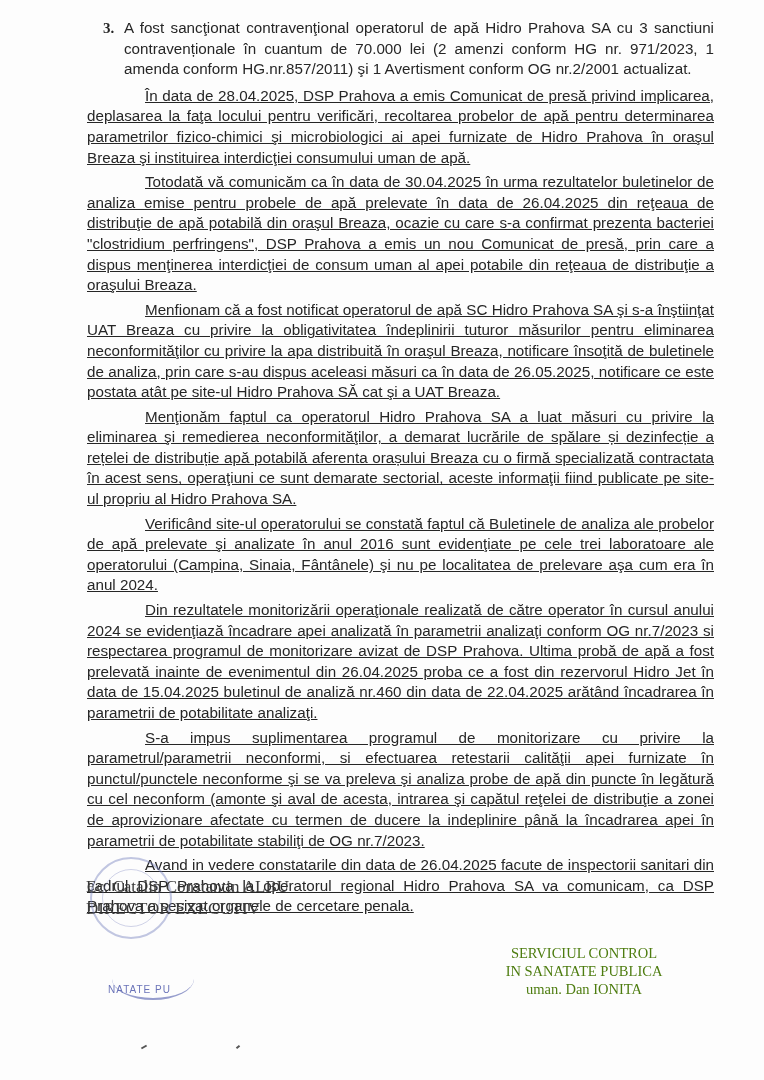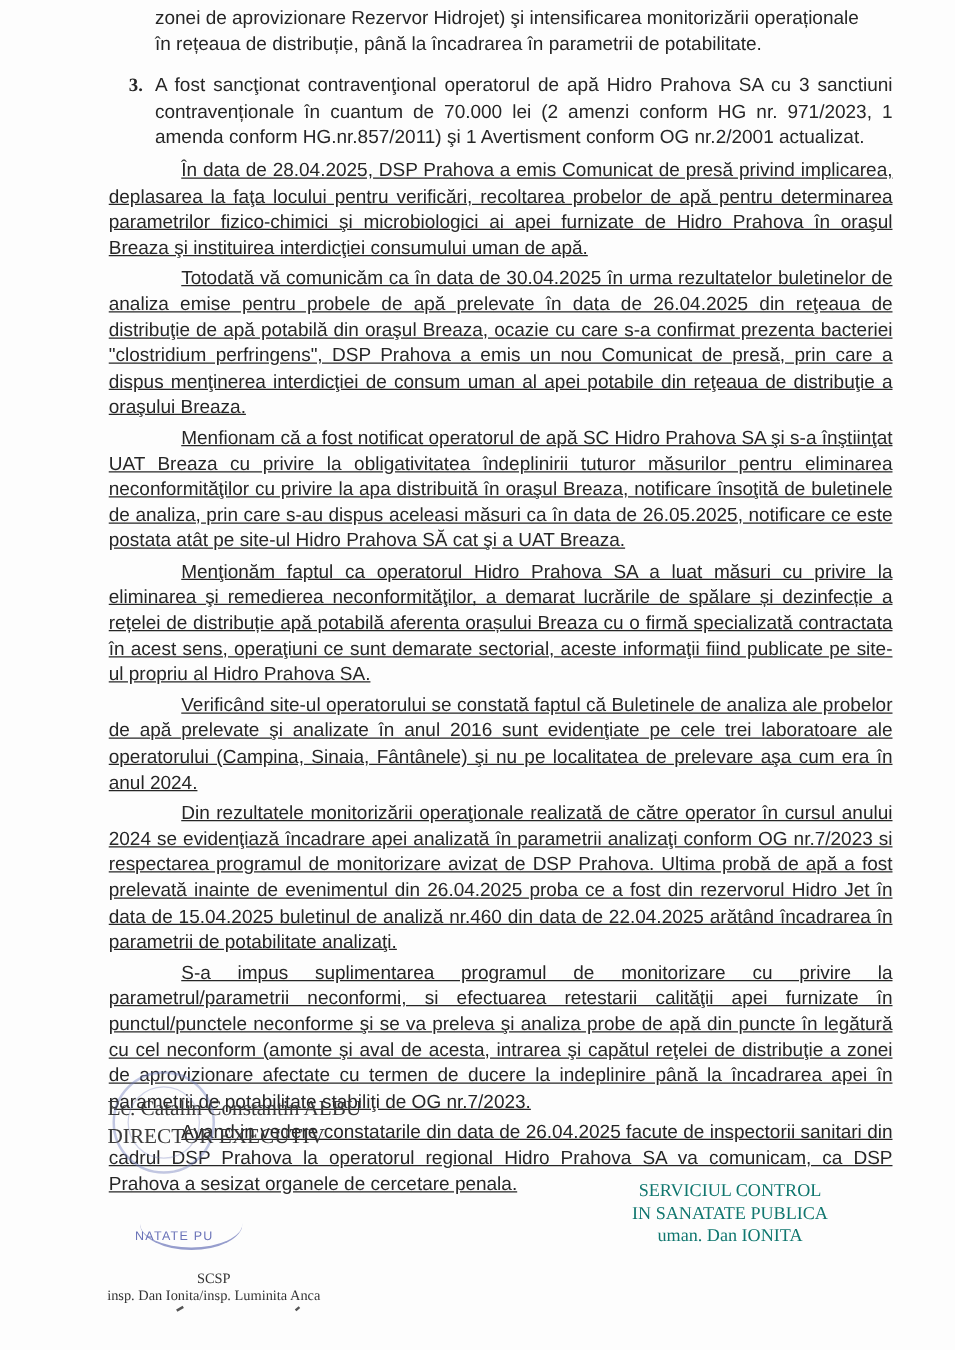--- a/index.html
+++ b/index.html
@@ -17,21 +17,21 @@
     .list-num { position: absolute; left: 16px; top: 0; font-family: "Liberation Serif", serif; font-weight: bold; font-size: 15px; }
     .cont { padding-left: 37px; }
     .para { text-indent: 58px; margin: 0 0 4px 0; text-align: justify; text-align-last: left; text-decoration: underline; }
     .para.first { text-indent: 16px; }
     .director {
       position: absolute; left: 86px; top: 876px; font-family: "Liberation Serif", serif;
       font-size: 17px; line-height: 22px; color: #3a3a3a;
     }
     .service {
       position: absolute; left: 494px; top: 944px; width: 180px; text-align: center;
-      font-family: "Liberation Serif", serif; font-size: 14.5px; line-height: 18px; color: #0f766e;
+      font-family: "Liberation Serif", serif; font-size: 14.5px; line-height: 18px; color: #4d7c0f;
     }
     .scsp {
       position: absolute; left: 76px; top: 1016px; width: 190px; text-align: center;
       font-family: "Liberation Serif", serif; font-size: 11.5px; line-height: 14px; color: #333;
     }
     .stamp-big {
       position: absolute; left: 90px; top: 857px; width: 78px; height: 78px;
       border: 2px solid rgba(120,130,190,0.45); border-radius: 50%;
     }
     .stamp-big::after {
@@ -49,24 +49,20 @@
     }
     .stamp-arc .txt { position: absolute; left: 0; right: 0; top: 2px; }
     .sig-mark { position: absolute; height: 2px; background: #555; }
   </style>
 </head>
 <body>
 
 <div class="page">
 
   <div class="body-text">
-    <div class="cont">
-      <span class="line">zonei de aprovizionare Rezervor Hidrojet) şi intensificarea monitorizării operaționale</span>
-      <span class="line">în rețeaua de distribuție, până la încadrarea în parametrii de potabilitate.</span>
-    </div>
 
     <div class="list-item" style="margin-bottom:6px;">
       <span class="list-num">3.</span>
       <span style="display:block;text-align:justify;margin-top:13px;">A fost sancţionat contravenţional operatorul de apă Hidro Prahova SA cu 3 sanctiuni contravenționale în cuantum de 70.000 lei (2 amenzi conform HG nr. 971/2023, 1 amenda conform HG.nr.857/2011) şi 1 Avertisment conform OG nr.2/2001 actualizat.</span>
     </div>
 
     <p class="para first" style="text-indent:58px;">În data de 28.04.2025, DSP Prahova a emis Comunicat de presă privind implicarea, deplasarea la faţa locului pentru verificări, recoltarea probelor de apă pentru determinarea parametrilor fizico-chimici şi microbiologici ai apei furnizate de Hidro Prahova în oraşul Breaza şi instituirea interdicţiei consumului uman de apă.</p>
     <p class="para">Totodată vă comunicăm ca în data de 30.04.2025 în urma rezultatelor buletinelor de analiza emise pentru probele de apă prelevate în data de 26.04.2025 din reţeaua de distribuţie de apă potabilă din oraşul Breaza, ocazie cu care s-a confirmat prezenta bacteriei "clostridium perfringens", DSP Prahova a emis un nou Comunicat de presă, prin care a dispus menţinerea interdicţiei de consum uman al apei potabile din reţeaua de distribuţie a oraşului Breaza.</p>
     <p class="para">Menfionam că a fost notificat operatorul de apă SC Hidro Prahova SA şi s-a înştiinţat UAT Breaza cu privire la obligativitatea îndeplinirii tuturor măsurilor pentru eliminarea neconformităţilor cu privire la apa distribuită în oraşul Breaza, notificare însoţită de buletinele de analiza, prin care s-au dispus aceleasi măsuri ca în data de 26.05.2025, notificare ce este postata atât pe site-ul Hidro Prahova SĂ cat şi a UAT Breaza.</p>
     <p class="para">Menţionăm faptul ca operatorul Hidro Prahova SA a luat măsuri cu privire la eliminarea şi remedierea neconformităţilor, a demarat lucrările de spălare și dezinfecție a rețelei de distribuție apă potabilă aferenta orașului Breaza cu o firmă specializată contractata în acest sens, operaţiuni ce sunt demarate sectorial, aceste informaţii fiind publicate pe site-ul propriu al Hidro Prahova SA.</p>
@@ -87,20 +83,16 @@
     <div>SERVICIUL  CONTROL</div>
     <div>IN SANATATE PUBLICA</div>
     <div>uman. Dan IONITA</div>
   </div>
 
   <div class="stamp-arc">
     <div class="arc"></div>
     <div class="txt">NATATE PU</div>
   </div>
 
-  <div class="scsp">
-    <div>SCSP</div>
-    <div>insp. Dan Ionita/insp. Luminita Anca</div>
-  </div>
 
   <div class="sig-mark" style="left:141px;top:1046px;width:6px;transform:rotate(-30deg);"></div>
   <div class="sig-mark" style="left:236px;top:1046px;width:4px;transform:rotate(-40deg);"></div>
 </div>
 
 </body></html>

